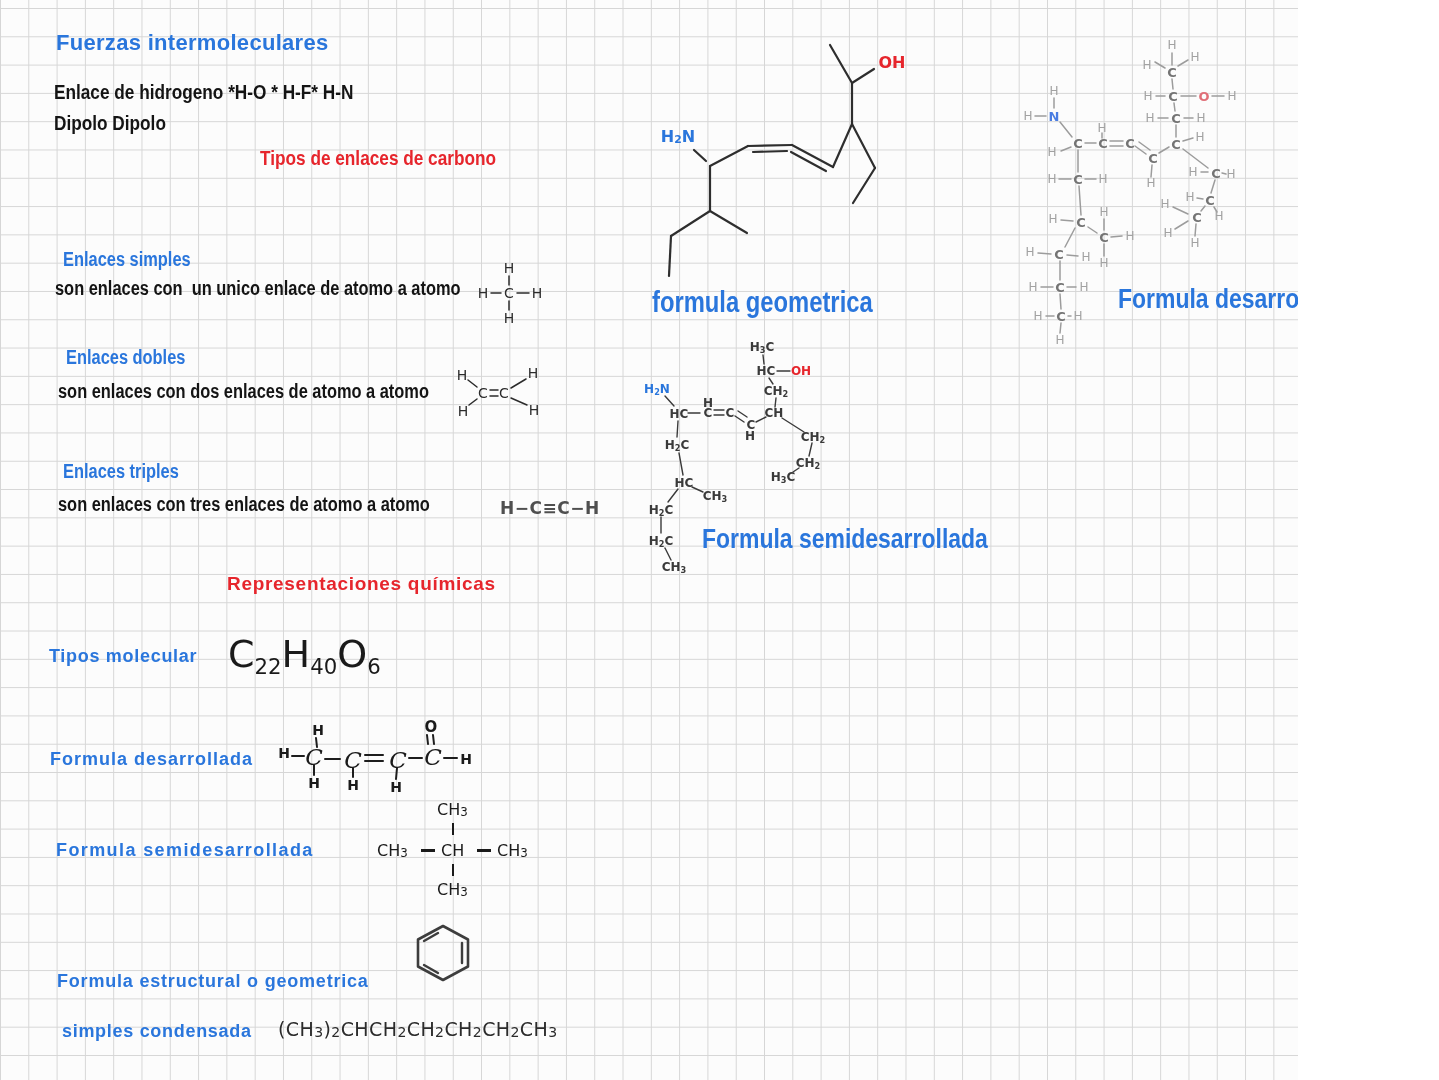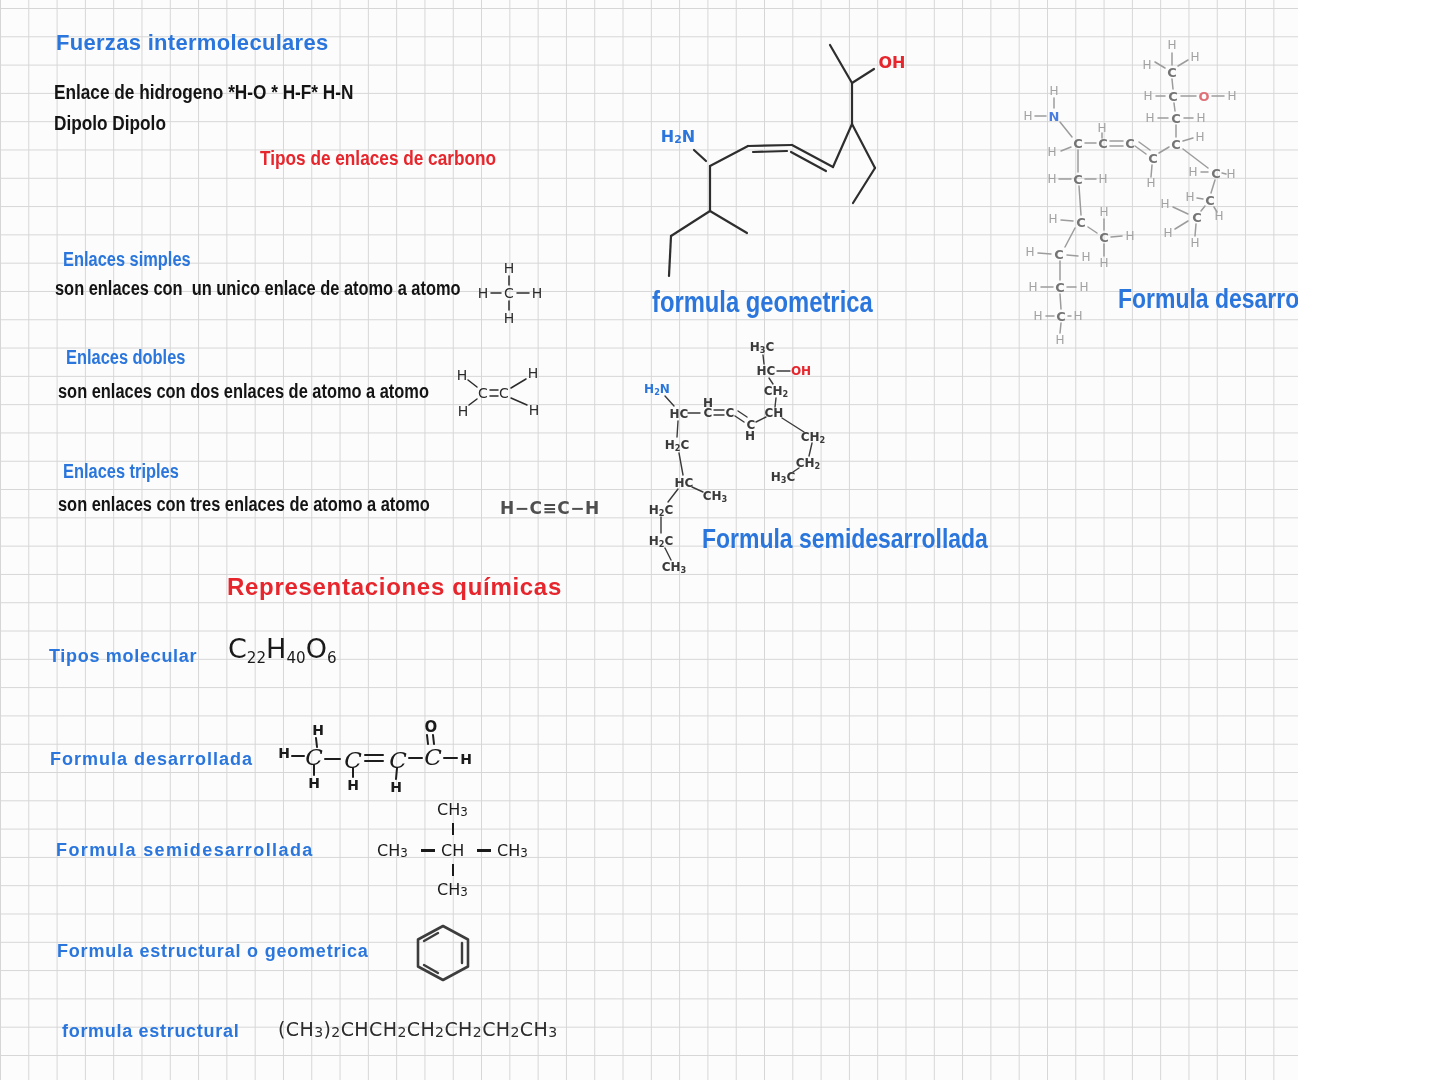--- a/index.html
+++ b/index.html
@@ -251,24 +251,24 @@
       <text x="75" y="161" class="at dark" font-size="12"><tspan>CH</tspan><tspan dy="3" font-size="68%">3</tspan></text>
       <text x="21" y="175" class="at dark" font-size="12"><tspan>H</tspan><tspan dy="3" font-size="68%">2</tspan><tspan dy="-3">C</tspan></text>
       <text x="21" y="206" class="at dark" font-size="12"><tspan>H</tspan><tspan dy="3" font-size="68%">2</tspan><tspan dy="-3">C</tspan></text>
       <text x="34" y="232" class="at dark" font-size="12"><tspan>CH</tspan><tspan dy="3" font-size="68%">3</tspan></text>
       <text x="173" y="102" class="at dark" font-size="12"><tspan>CH</tspan><tspan dy="3" font-size="68%">2</tspan></text>
       <text x="168" y="128" class="at dark" font-size="12"><tspan>CH</tspan><tspan dy="3" font-size="68%">2</tspan></text>
       <text x="143" y="142" class="at dark" font-size="12"><tspan>H</tspan><tspan dy="3" font-size="68%">3</tspan><tspan dy="-3">C</tspan></text>
     </svg>
   <div class="lbl cond blue" style="left:702px;top:523px;font-size:28px;">Formula semidesarrollada</div>
 
-  <div class="lbl round red" style="left:227px;top:573px;font-size:24px;">Representaciones químicas</div>
+  <div class="lbl round red" style="left:227px;top:573px;font-size:19px;">Representaciones químicas</div>
 
   <div class="lbl round blue" style="left:49px;top:646px;font-size:18px;">Tipos molecular</div>
-  <div class="lbl formula" style="left:228px;top:633px;font-size:27px;"><span>C</span><span class="fsub">22</span><span>H</span><span class="fsub">40</span><span>O</span><span class="fsub">6</span></div>
+  <div class="lbl formula" style="left:228px;top:633px;font-size:38px;"><span>C</span><span class="fsub">22</span><span>H</span><span class="fsub">40</span><span>O</span><span class="fsub">6</span></div>
 
   <div class="lbl round blue" style="left:50px;top:749px;font-size:18px;letter-spacing:1px;">Formula desarrollada</div>
   <svg style="left:272px;top:702px;" width="210" height="95">
       <line x1="20" y1="54" x2="32" y2="54" stroke="#1d1d1d" stroke-width="2" stroke-linecap="round"></line>
       <line x1="53" y1="57" x2="68" y2="57" stroke="#1d1d1d" stroke-width="2" stroke-linecap="round"></line>
       <line x1="93" y1="53" x2="111" y2="53" stroke="#1d1d1d" stroke-width="2" stroke-linecap="round"></line>
       <line x1="93" y1="59" x2="111" y2="59" stroke="#1d1d1d" stroke-width="2" stroke-linecap="round"></line>
       <line x1="137" y1="56" x2="150" y2="56" stroke="#1d1d1d" stroke-width="2" stroke-linecap="round"></line>
       <line x1="172" y1="56" x2="185" y2="56" stroke="#1d1d1d" stroke-width="2" stroke-linecap="round"></line>
       <line x1="44" y1="36" x2="45" y2="45" stroke="#1d1d1d" stroke-width="2" stroke-linecap="round"></line>
@@ -295,25 +295,25 @@
   <div class="lbl formula" style="left:437px;top:801px;font-size:16px;"><span>CH</span><span class="fsm">3</span></div>
   <div class="vbar" style="left:452px;top:823px;height:12px;"></div>
   <div class="lbl formula" style="left:377px;top:842px;font-size:16px;"><span>CH</span><span class="fsm">3</span></div>
   <div class="hbar" style="left:421px;top:849px;width:14px;"></div>
   <div class="lbl formula" style="left:441px;top:842px;font-size:16px;"><span>CH</span></div>
   <div class="hbar" style="left:477px;top:849px;width:14px;"></div>
   <div class="lbl formula" style="left:497px;top:842px;font-size:16px;"><span>CH</span><span class="fsm">3</span></div>
   <div class="vbar" style="left:452px;top:864px;height:12px;"></div>
   <div class="lbl formula" style="left:437px;top:881px;font-size:16px;"><span>CH</span><span class="fsm">3</span></div>
 
-  <div class="lbl round blue" style="left:57px;top:941px;font-size:18px;letter-spacing:0.8px;">Formula estructural o geometrica</div>
+  <div class="lbl round blue" style="left:57px;top:971px;font-size:18px;letter-spacing:0.8px;">Formula estructural o geometrica</div>
 
   <svg style="left:413px;top:920px;" width="62" height="68">
     <polygon points="30,6 55,19.5 55,46.5 30,60 5,46.5 5,19.5" fill="none" stroke="#3d3d3d" stroke-width="2.6" stroke-linejoin="round"></polygon>
     <line x1="11" y1="21" x2="25" y2="13" stroke="#3d3d3d" stroke-width="2.4" stroke-linecap="round"></line>
     <line x1="49" y1="23" x2="49" y2="43" stroke="#3d3d3d" stroke-width="2.4" stroke-linecap="round"></line>
     <line x1="11" y1="45" x2="25" y2="53" stroke="#3d3d3d" stroke-width="2.4" stroke-linecap="round"></line>
   </svg>
 
-  <div class="lbl round blue" style="left:62px;top:1021px;font-size:18px;">formula estructural</div>
+  <div class="lbl round blue" style="left:62px;top:1021px;font-size:18px;">simples condensada</div>
   <div class="lbl formula" style="left:278px;top:1019px;font-size:19px;color:#2b2b2b;letter-spacing:0.4px;"><span>(CH</span><span class="fsm">3</span><span>)</span><span class="fsm">2</span><span>CHCH</span><span class="fsm">2</span><span>CH</span><span class="fsm">2</span><span>CH</span><span class="fsm">2</span><span>CH</span><span class="fsm">2</span><span>CH</span><span class="fsm">3</span></div>
 
 </div>
 
 </body></html>

